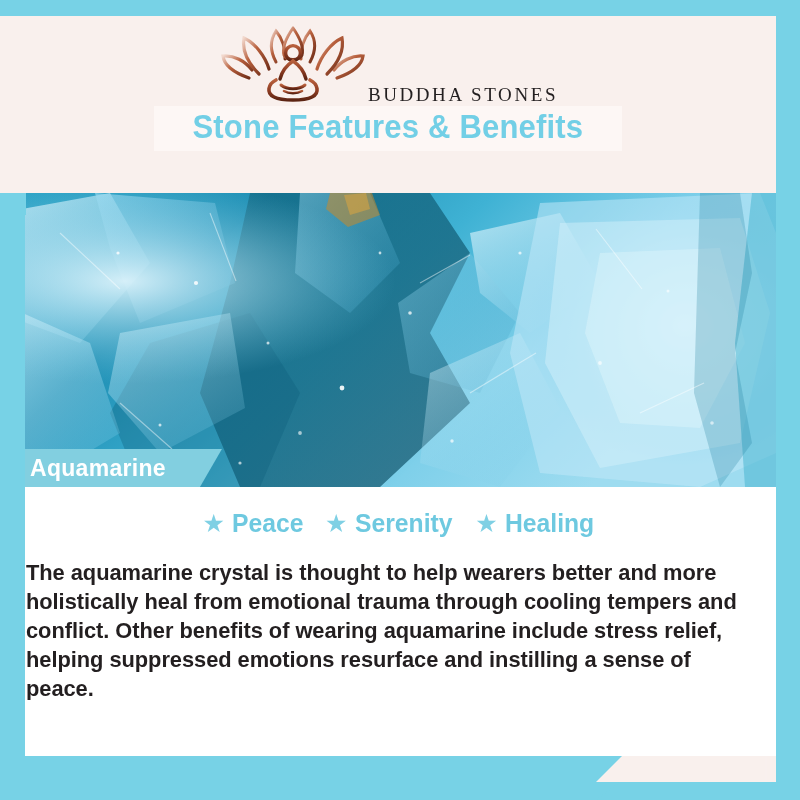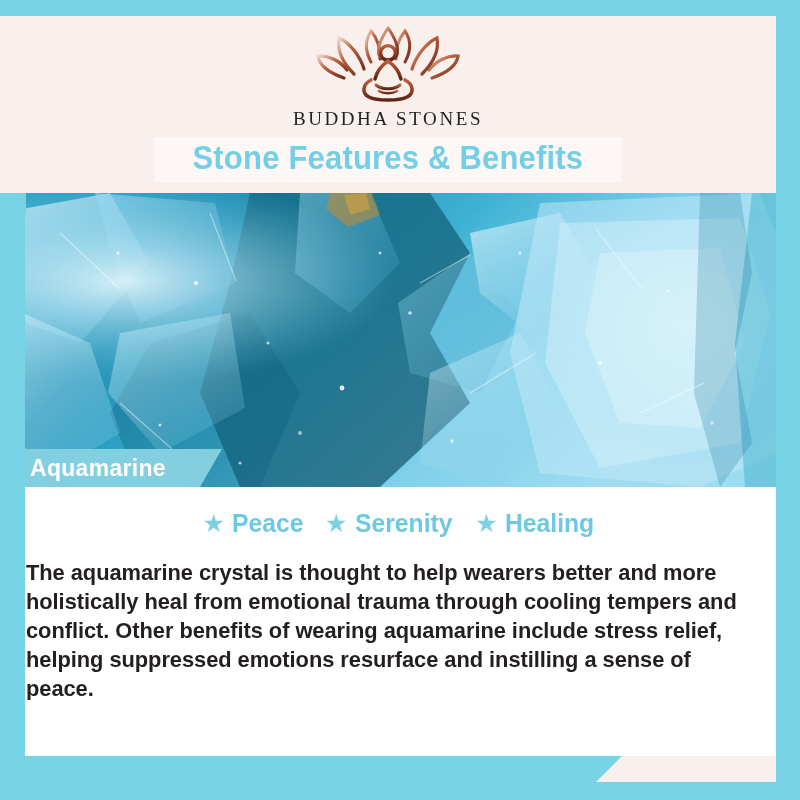--- a/index.html
+++ b/index.html
@@ -42,34 +42,33 @@
   
   #header {
     position:absolute;
     top:16px; left:0; width:776px; height:177px;
     background:#f9f0ed;
     display:flex; flex-direction:column; align-items:center;
   }
 
   #logo-block {
     margin-top:6px;
-    display:flex; flex-direction:column; align-items:center;
+    display:flex; flex-direction:row; align-items:flex-end;
   }
   #logo-mark { width:150px; height:84px; display:block; }
   #brand-name {
     margin-top:2px;
     font-family:"Liberation Serif", serif;
     font-size:19px;
     letter-spacing:2.6px;
     color:#231f20;
     white-space:nowrap;
   }
 
   #title-plate {
-    margin-top:7px;
     background:#fdf7f5;
     padding:2px 26px 5px 26px;
   }
   #page-title {
     font-family:"Liberation Sans Narrow","Liberation Sans", sans-serif;
     font-size:33px;
     font-weight:bold;
     color:#72cfe6;
     letter-spacing:.2px;
     transform:scaleX(.94);

